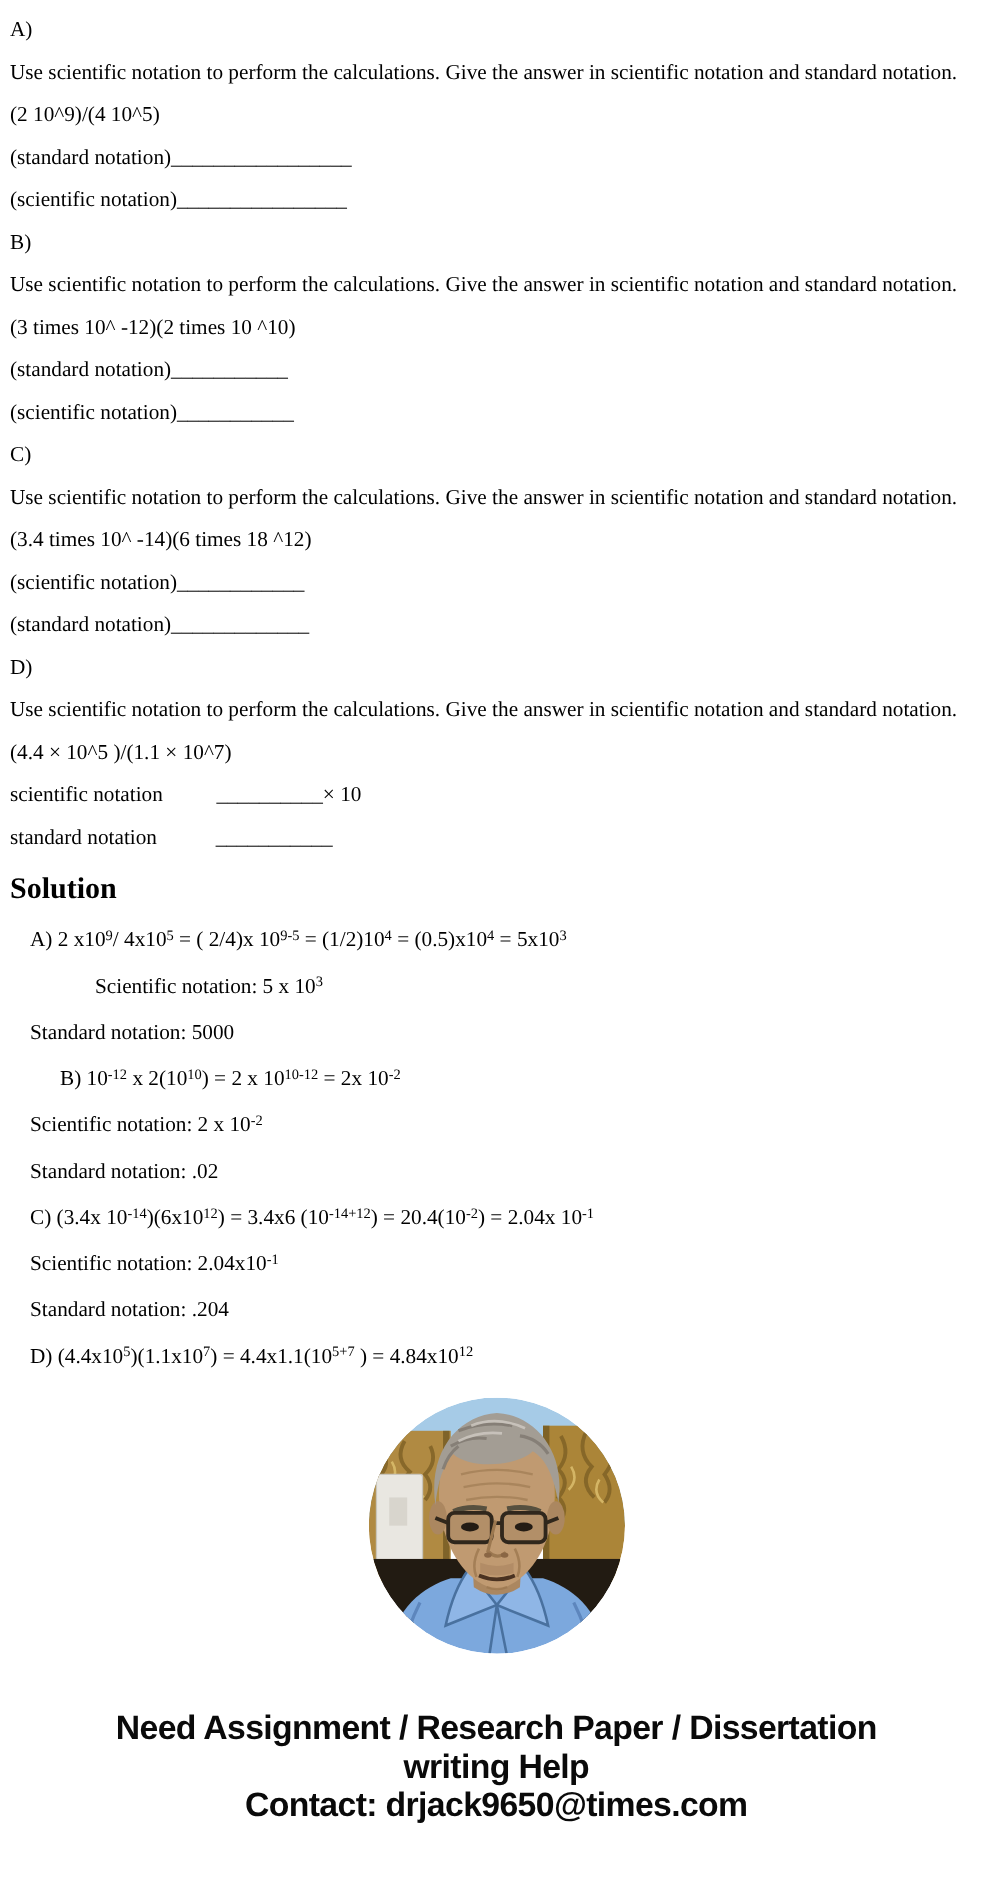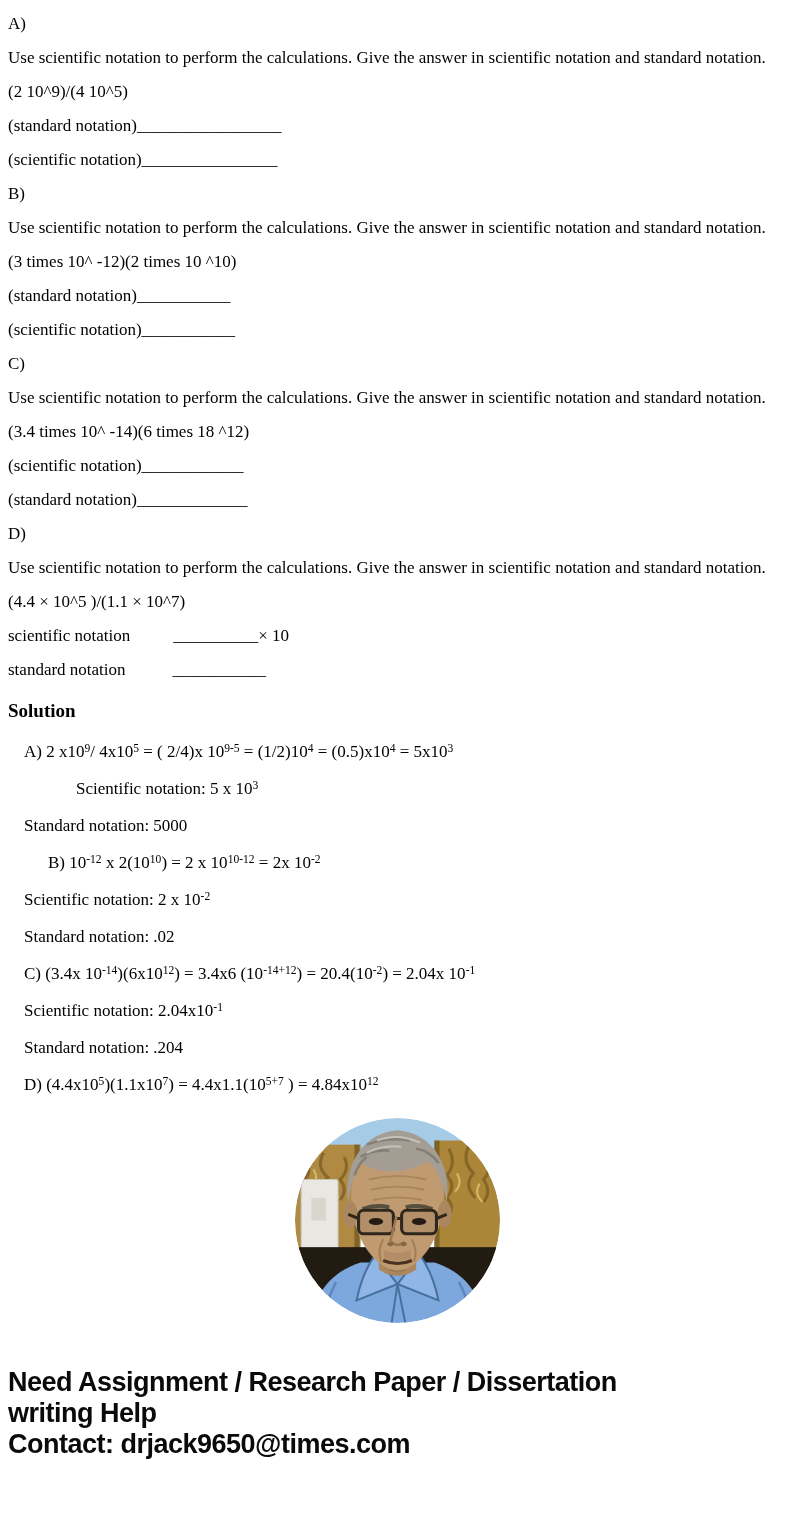--- a/index.html
+++ b/index.html
@@ -14,38 +14,39 @@
     margin: 13px 0;
     font-size: 17px;
     line-height: 21px;
     white-space: pre-wrap;
   }
   .blank { letter-spacing: 0; }
   
   .d-blank { margin-left: 43px; }
   .d-std-blank { margin-left: 47px; }
   h2.solution-heading {
-    font-size: 19px; line-height: 22px;
+    font-size: 24px; line-height: 22px;
     margin: 20px 0 18px 0;
     font-weight: bold;
     font-family: "Liberation Serif", "DejaVu Serif", serif;
   }
   .math { margin: 14px 16px; line-height: 23px; }
   .indent-lg { padding-left: 52px; }
   .indent-sm { padding-left: 24px; }
   sup { font-size: 68%; line-height: 0; position: relative; top: -0.45em; vertical-align: baseline; }
   .avatar {
     width: 205px; height: 205px;
     margin: 22px auto 0 auto;
     border-radius: 50%;
     overflow: hidden;
   }
   .avatar svg { display: block; width: 205px; height: 205px; }
   footer {
     margin-top: 44px;
+    text-align: center;
     font-family: "Liberation Sans", "DejaVu Sans", sans-serif;
     font-weight: bold;
     font-size: 27px;
     line-height: 31px;
     letter-spacing: -0.5px;
     color: #0a0a0a;
   }
 </style>
 </head>
 <body>

